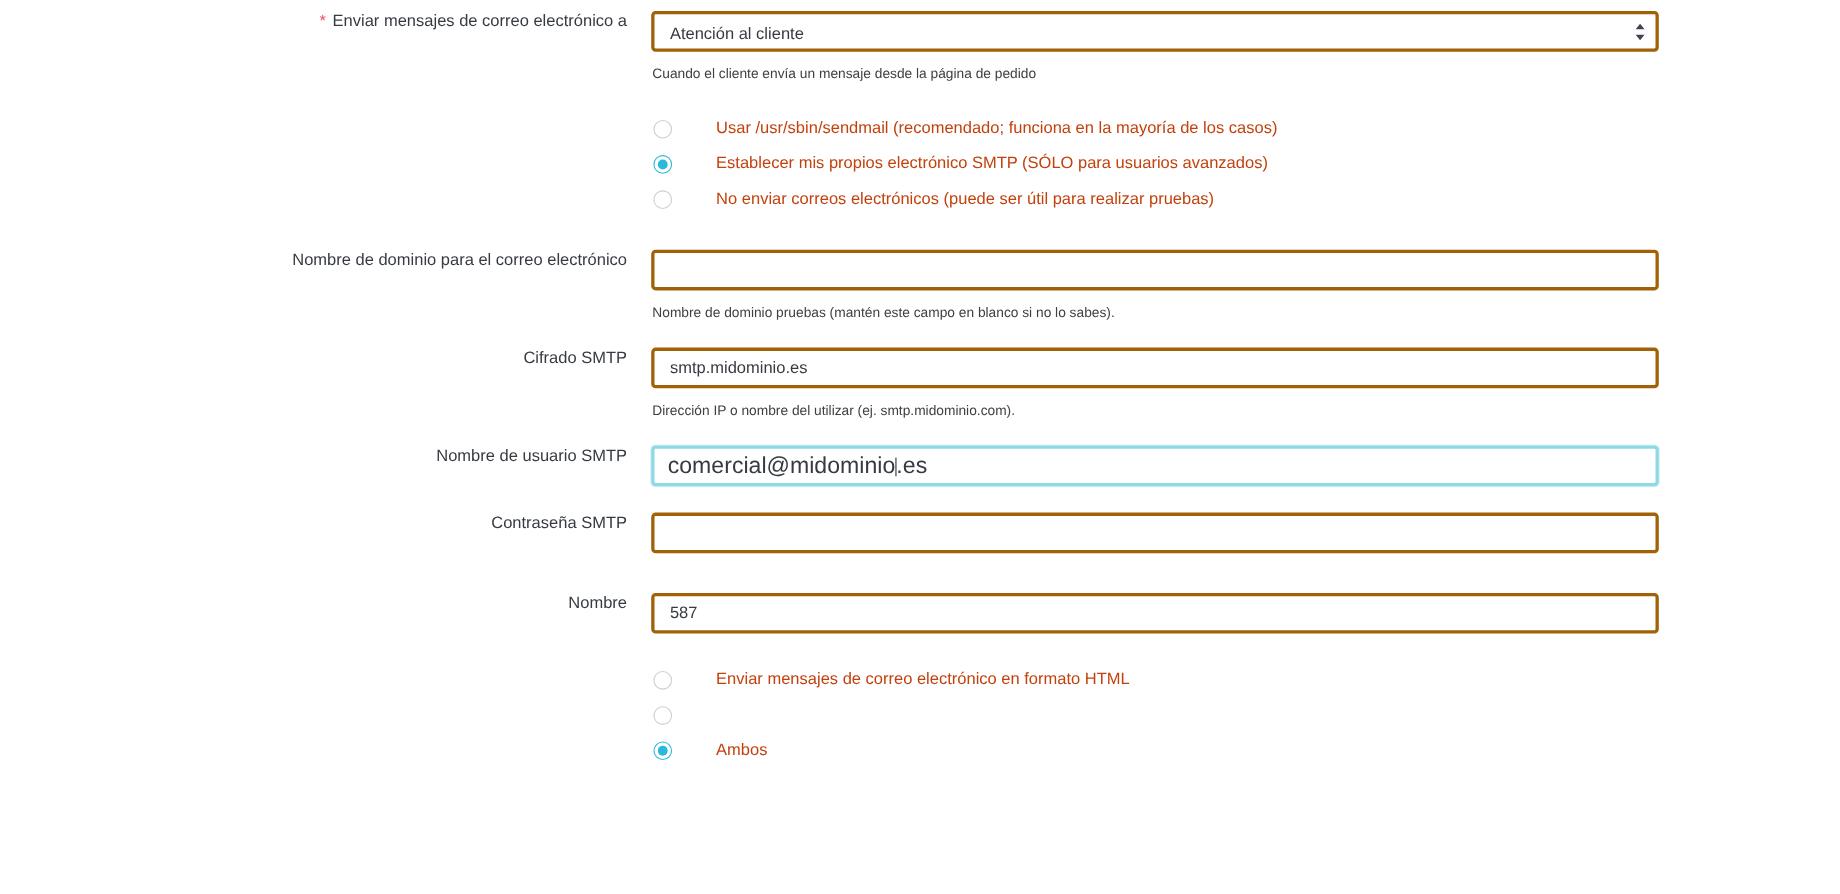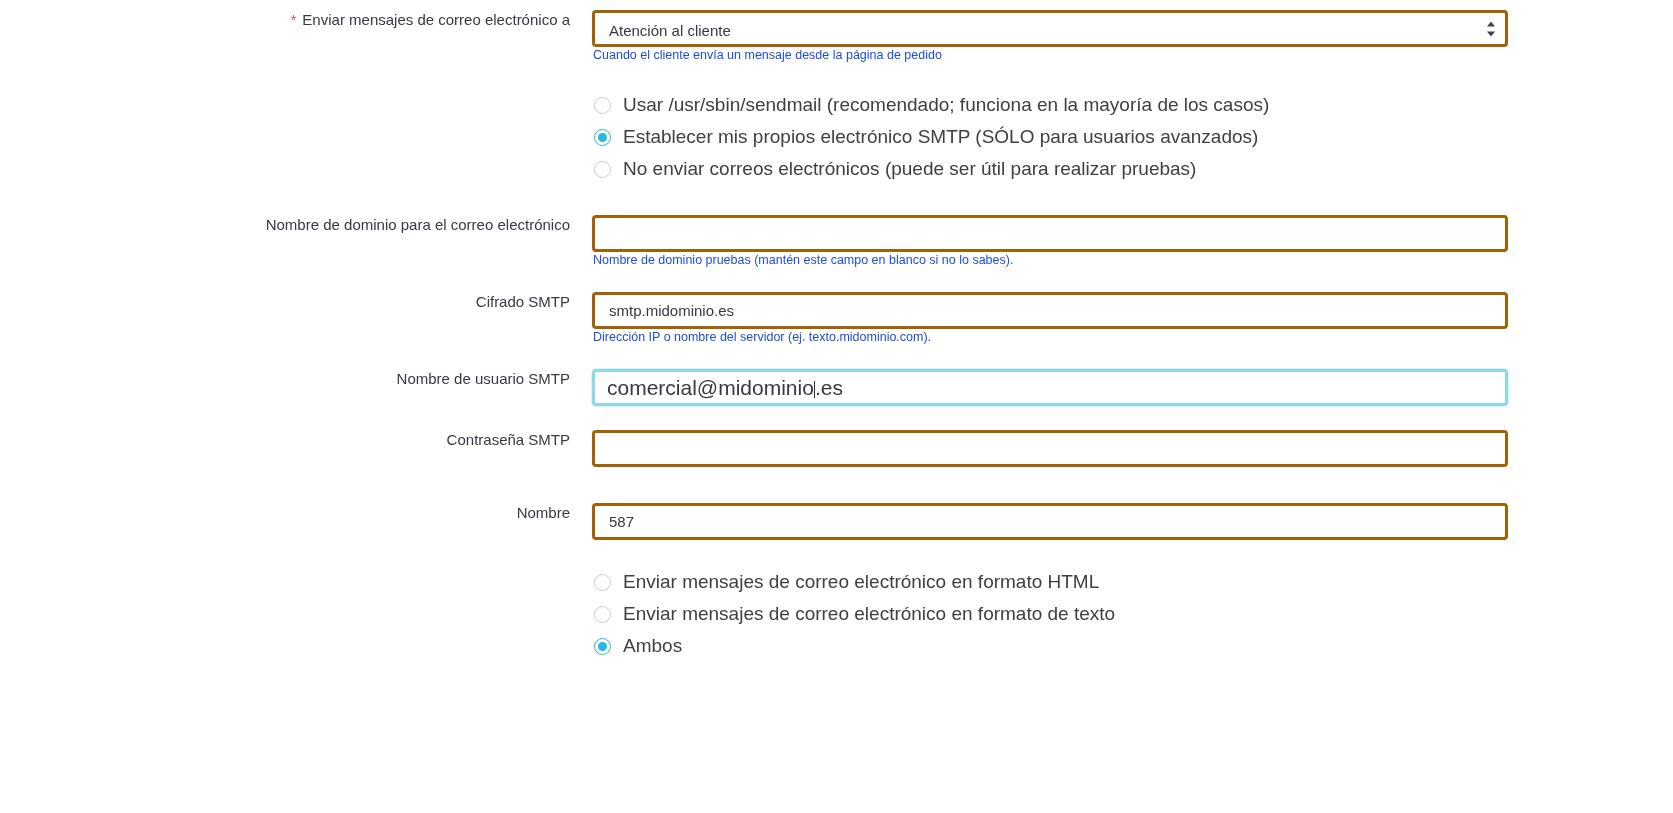--- a/index.html
+++ b/index.html
@@ -120,23 +120,23 @@
     line-height: 37px;
     font-size: 21px;
     color: #363a41;
     white-space: pre;
     pointer-events: none;
   }
 
   
   .help {
     font-size: 12.5px;
-    color: #1d4ed8;
+    color: #404040;
     line-height: 16px;
-    margin-top: 0;
+    margin-top: 12px;
     padding-left: 1px;
   }
 
   
   .radio-group { padding-left: 2px; }
   .radio-item {
     display: flex;
     align-items: center;
     height: 32px;
     cursor: pointer;
@@ -155,24 +155,25 @@
   .radio-box.checked::after {
     content: "";
     position: absolute;
     left: 50%; top: 50%;
     width: 9px; height: 9px;
     margin: -4.5px 0 0 -4.5px;
     border-radius: 50%;
     background: #2bb8dd;
   }
   .radio-label {
-    font-size: 19px;
-    color: #404040;
+    font-size: 15px;
+    color: #c2410c;
     line-height: 20px;
     white-space: nowrap;
+    margin-left: 28px;
   }
   .sp-18 { height: 18px; }
   .sp-24 { height: 24px; }
   .sp-26 { height: 26px; }
   .sp-30 { height: 30px; }
   .sp-34 { height: 34px; }
 </style>
 </head>
 <body>
 
@@ -233,21 +234,21 @@
   </div>
 
   <div class="sp-24"></div>
 
   <div class="row">
     <div class="label-col">
       <span>Cifrado SMTP</span>
     </div>
     <div class="control-col">
       <input class="field" type="text" value="smtp.midominio.es" style="">
-      <div class="help">Dirección IP o nombre del servidor (ej. texto.midominio.com).</div>
+      <div class="help">Dirección IP o nombre del utilizar (ej. smtp.midominio.com).</div>
     </div>
   </div>
 
   <div class="sp-24"></div>
 
   <div class="row">
     <div class="label-col">
       <span>Nombre de usuario SMTP</span>
     </div>
     <div class="control-col">
@@ -290,21 +291,20 @@
     <div class="control-col">
       <div class="radio-group">
 
         <div class="radio-item">
           <span class="radio-box"></span>
           <span class="radio-label">Enviar mensajes de correo electrónico en formato HTML</span>
         </div>
 
         <div class="radio-item">
           <span class="radio-box"></span>
-          <span class="radio-label">Enviar mensajes de correo electrónico en formato de texto</span>
         </div>
 
         <div class="radio-item">
           <span class="radio-box checked"></span>
           <span class="radio-label">Ambos</span>
         </div>
 
       </div>
     </div>
   </div>

